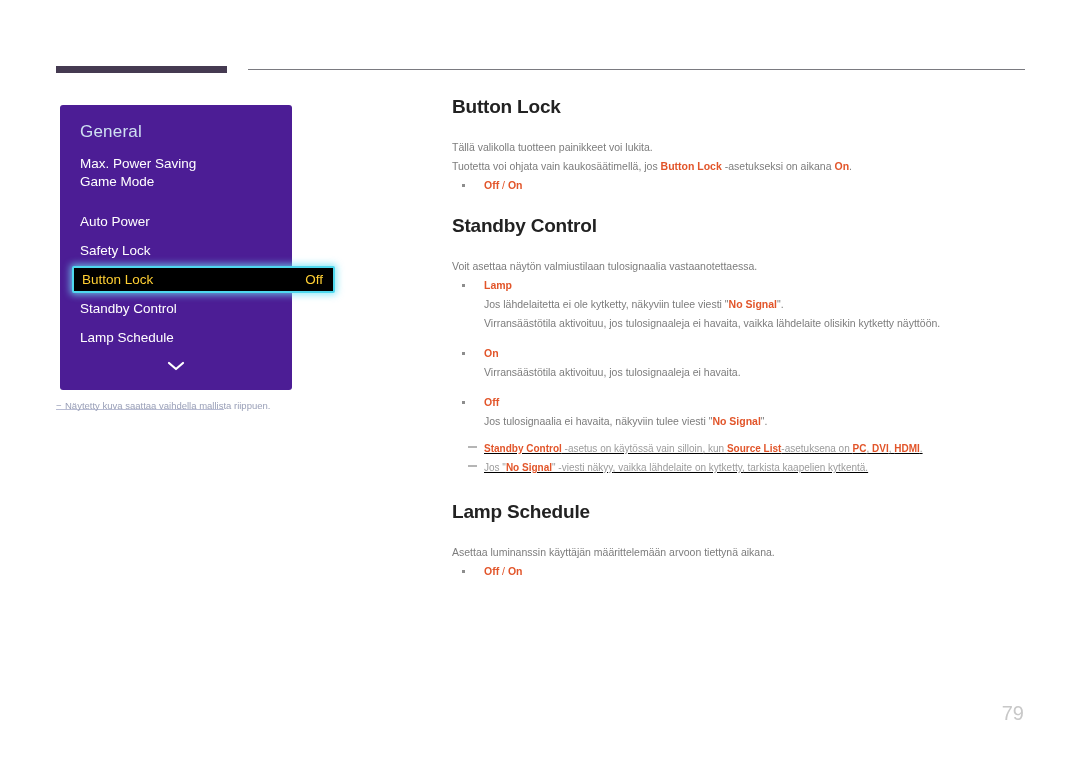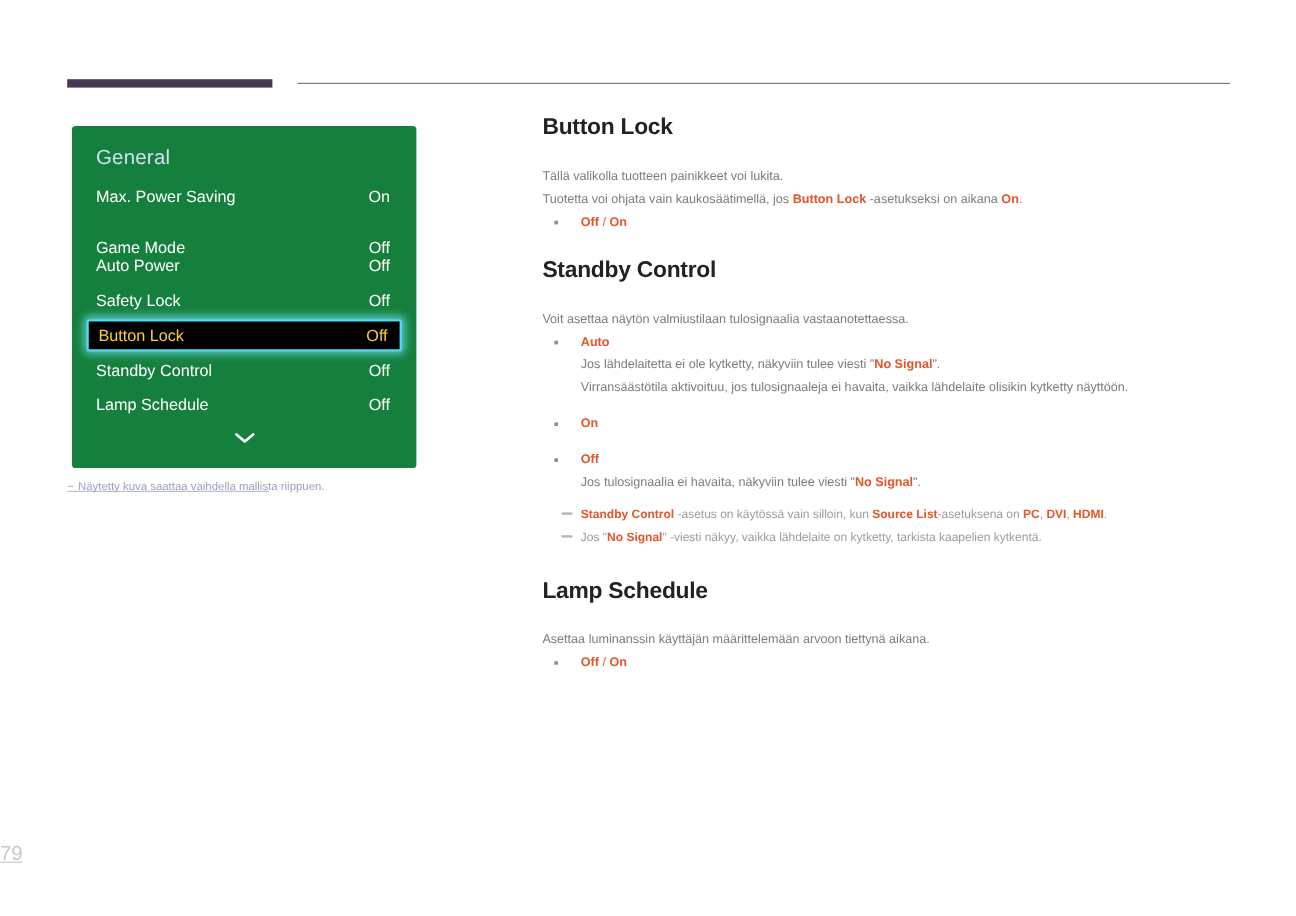--- a/index.html
+++ b/index.html
@@ -31,23 +31,23 @@
     width: 777px;
     height: 1px;
     background: #7a7a80;
   }
 
   
   #osd-panel {
     position: absolute;
     left: 60px;
     top: 105px;
-    width: 287px;
+    width: 232px;
     height: 285px;
-    background: #15803d;
+    background: #4c1d95;
     border-radius: 3px;
     box-sizing: border-box;
   }
   #osd-title {
     position: absolute;
     left: 20px;
     top: 17px;
     font-size: 17px;
     color: #cfe0f2;
     letter-spacing: .2px;
@@ -163,20 +163,21 @@
   .bullet-sub {
     color: #7c7c7c;
     font-size: 10.5px;
     line-height: 19px;
   }
 
   ul.notes {
     list-style: none;
     margin: 0;
     padding: 0;
+    text-decoration: underline;
   }
   ul.notes > li {
     position: relative;
     padding-left: 32px;
     font-size: 10px;
     line-height: 19px;
     color: #9b9b9b;
   }
   ul.notes > li .note-dash {
     position: absolute;
@@ -190,42 +191,41 @@
   .sp-8 { height: 8px; }
   .sp-20 { height: 20px; }
   .sp-24 { height: 24px; }
 
   
   #page-number {
     position: absolute;
     left: 0;
     top: 702px;
     width: 1024px;
-    text-align: left;
-    font-size: 17px;
+    text-align: right;
+    font-size: 20px;
     color: #c8c8c8;
-    text-decoration: underline;
   }
 </style>
 </head>
 <body>
 
 <div id="header-rule-accent"></div>
 <div id="header-rule-thin"></div>
 
 <div id="osd-panel">
 
   <div id="osd-title">General</div>
 
   <div class="osd-row" style="top:46px;">
     <span class="osd-label">Max. Power Saving</span>
     <span class="osd-value">On</span>
   </div>
 
-  <div class="osd-row" style="top:89px;">
+  <div class="osd-row" style="top:59px;align-items:flex-end;">
     <span class="osd-label">Game Mode</span>
     <span class="osd-value">Off</span>
   </div>
 
   <div class="osd-row" style="top:104px;gap:36px;">
     <span class="osd-label">Auto Power</span>
     <span class="osd-value">Off</span>
   </div>
 
   <div class="osd-row" style="top:133px;">
@@ -274,26 +274,27 @@
   </ul>
 
   <div class="sp-20"></div>
 
   <h2 class="sec-title">Standby Control</h2>
   <div class="sp-20"></div>
   <p class="body">Voit asettaa näytön valmiustilaan tulosignaalia vastaanotettaessa.</p>
 
   <ul class="bullets">
     <li>
-      <span class="bullet-dot"></span><span class="bullet-head">Auto</span>
+      <span class="bullet-dot"></span><span class="bullet-head">Lamp</span>
       <div class="bullet-sub"><span>Jos lähdelaitetta ei ole kytketty, näkyviin tulee viesti "</span><span class="em">No Signal</span><span>".</span></div>
       <div class="bullet-sub">Virransäästötila aktivoituu, jos tulosignaaleja ei havaita, vaikka lähdelaite olisikin kytketty näyttöön.</div>
     </li>
     <li style="margin-top:11px;">
       <span class="bullet-dot"></span><span class="bullet-head">On</span>
+      <div class="bullet-sub">Virransäästötila aktivoituu, jos tulosignaaleja ei havaita.</div>
     </li>
     <li style="margin-top:11px;">
       <span class="bullet-dot"></span><span class="bullet-head">Off</span>
       <div class="bullet-sub"><span>Jos tulosignaalia ei havaita, näkyviin tulee viesti "</span><span class="em">No Signal</span><span>".</span></div>
     </li>
   </ul>
 
   <div class="sp-8"></div>
 
   <ul class="notes">

